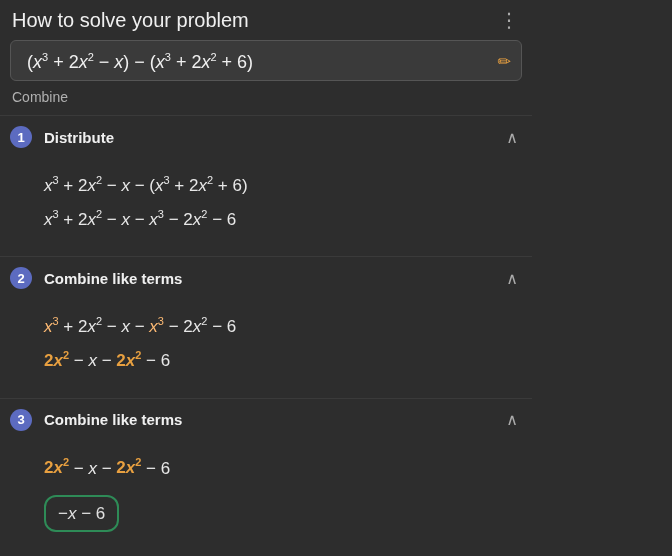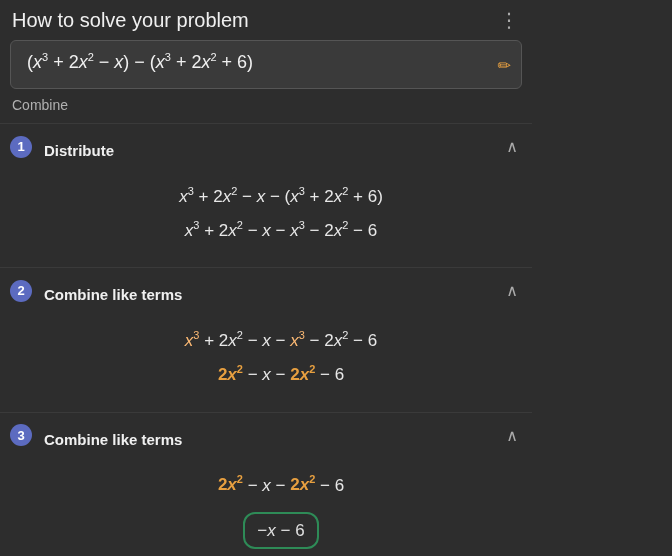--- a/index.html
+++ b/index.html
@@ -37,21 +37,21 @@
       cursor: pointer;
       letter-spacing: 1px;
     }
 
     
     .expression-box {
       margin: 2px 10px 4px 10px;
       background: #3a3a3a;
       border: 1px solid #555;
       border-radius: 6px;
-      padding: 10px 40px 15px 16px;
+      padding: 10px 40px 7px 16px;
       position: relative;
       font-size: 18px;
       color: #f0f0f0;
     }
     .expression-box .edit-icon {
       position: absolute;
       right: 10px;
       top: 50%;
       transform: translateY(-50%);
       color: #e8a040;
@@ -90,31 +90,29 @@
       justify-content: center;
       margin-right: 12px;
       flex-shrink: 0;
       font-weight: bold;
     }
     .step-title {
       font-size: 15px;
       font-weight: bold;
       color: #f0f0f0;
       flex: 1;
-      margin-top: 8px;
     }
     .step-chevron {
       color: #aaa;
       font-size: 16px;
     }
 
     
     .step-content {
       padding: 6px 14px 14px 44px;
-      text-align: center;
     }
 
     
     .math-line {
       font-size: 17px;
       margin: 8px 0;
       color: #e8e8e8;
       line-height: 1.5;
     }
 

